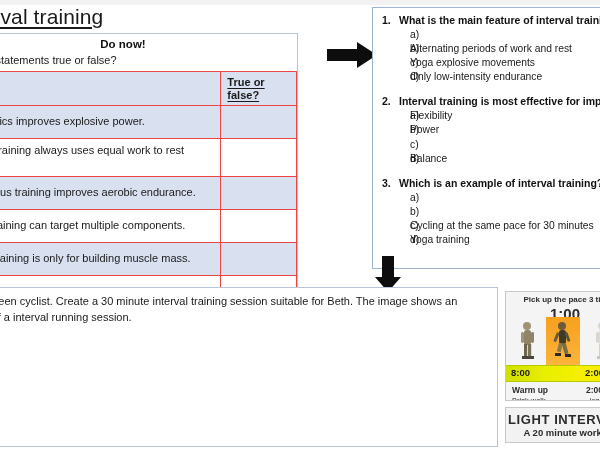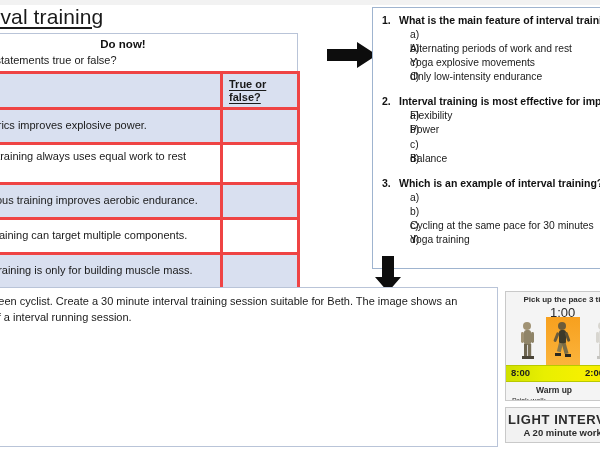--- a/index.html
+++ b/index.html
@@ -68,21 +68,21 @@
     font-size: 11px;
     color: #1a1a1a;
     padding: 1px 0 5px 8px;
   }
   table.tf {
     border-collapse: collapse;
     width: 100%;
     table-layout: fixed;
   }
   table.tf td {
-    border: 3px solid #ef4444;
+    border: 1px solid #ef4444;
     font-size: 11px;
     color: #1a1a1a;
     padding: 5px 6px 6px 6px;
     vertical-align: middle;
     height: 21px;
     line-height: 1.15;
   }
   table.tf td.stmt { width: 256px; }
   table.tf td.ans  { width: 62px; }
   table.tf tr.shaded td { background: #d9e0f0; }
@@ -185,22 +185,22 @@
     color: #2b2b2b;
     padding: 3px 0 1px 0;
     white-space: nowrap;
   }
   .seg-times {
     position: relative;
     height: 12px;
   }
   .seg-time-lbl {
     position: absolute;
-    font-size: 13px;
-    font-weight: normal;
+    font-size: 15px;
+    font-weight: bold;
     color: #2b2b2b;
   }
   .runners {
     position: relative;
     height: 48px;
   }
   .hl-col {
     position: absolute;
     top: 0;
     width: 34px;
@@ -232,21 +232,21 @@
     height: 26px;
     padding-top: 3px;
   }
   .legend-item {
     position: absolute;
     font-size: 7.5px;
     color: #2b2b2b;
     line-height: 1.3;
     white-space: nowrap;
   }
-  .legend-item b { font-size: 8.5px; font-weight: bold; display: block; margin-left: 24px; }
+  .legend-item b { font-size: 8.5px; font-weight: bold; display: block; }
 
   .band-box {
     position: absolute;
     left: 505px;
     top: 407px;
     width: 130px;
     height: 36px;
     border: 1px solid #c9c9c9;
     background: #f2f2f2;
     box-sizing: border-box;

